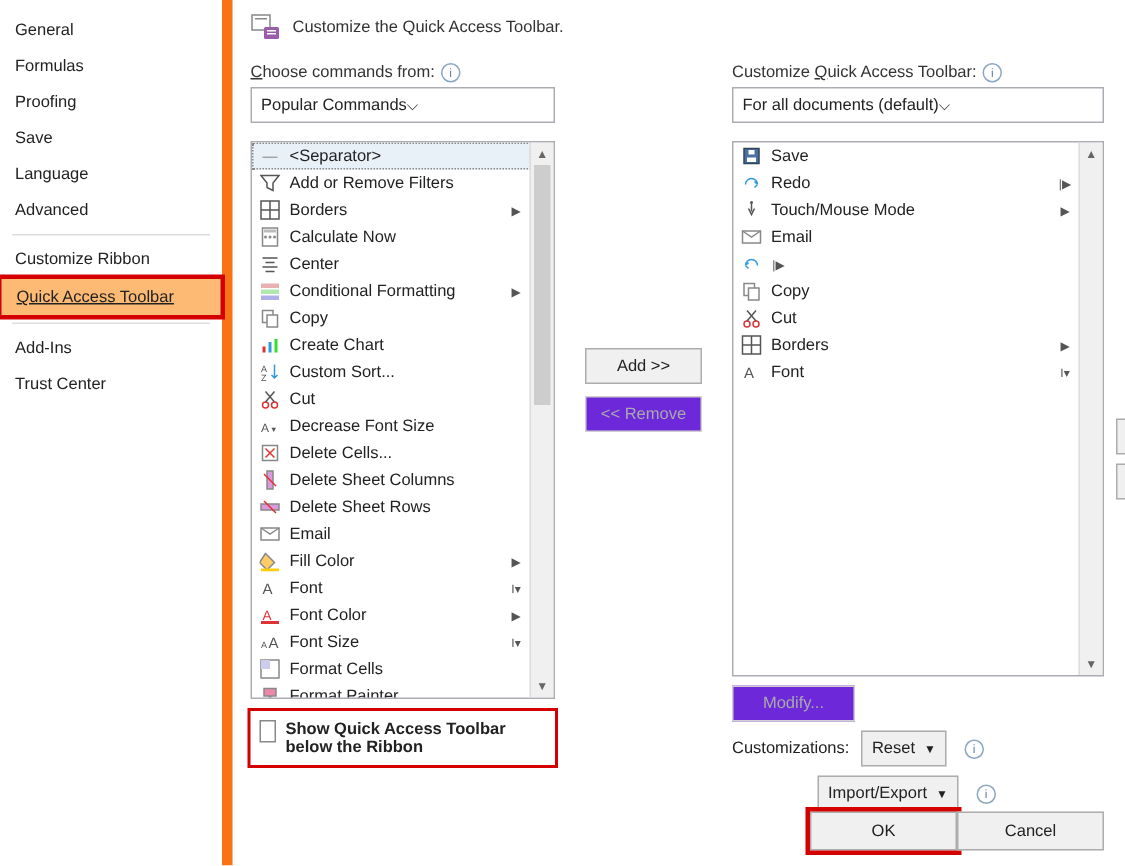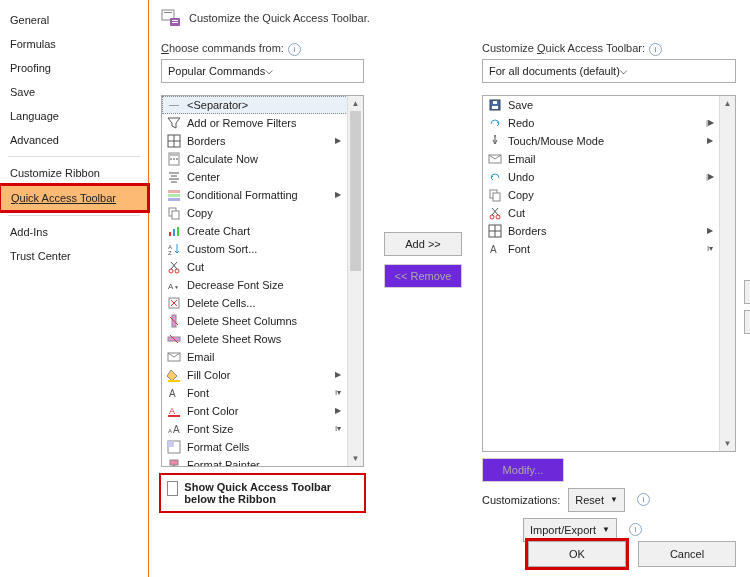--- a/index.html
+++ b/index.html
@@ -1,17 +1,17 @@
 <!DOCTYPE html>
 <html><head>
 <meta charset="utf-8">
 <style>
   html,body{margin:0;padding:0;font-family:"Segoe UI",Tahoma,sans-serif;font-size:11px;color:#222;background:#fff;}
   .window{width:750px;height:577px;display:flex;position:relative;box-sizing:border-box;}
-  .sidebar{width:148px;border-right:1px solid #f97316;padding:8px 0 0 0;}
+  .sidebar{width:148px;border-right:7px solid #f97316;padding:8px 0 0 0;}
   .sidebar-item{padding:4px 12px 4px 10px;cursor:default;line-height:16px;}
   .sidebar-item.selected{background:#fdba74;border:1px solid #ccc;text-decoration:underline;}
   .sidebar-item.selected.hl{outline:3px solid #d40000;outline-offset:-1px;}
   .main{flex:1;padding:8px 14px 8px 12px;position:relative;box-sizing:border-box;}
   .header{display:flex;align-items:center;gap:8px;margin-bottom:14px;}
   .header-icon{width:20px;height:20px;display:inline-block;}
   .sub-label{color:#333;margin-bottom:3px;}
   .sub-label .accel{text-decoration:underline;}
   .info-icon{display:inline-block;width:11px;height:11px;border:1px solid #8aa6c1;border-radius:50%;color:#5b7fa6;font-size:8px;line-height:11px;text-align:center;vertical-align:middle;margin-left:4px;}
   .combo{height:22px;border:1px solid #abadb3;display:flex;align-items:center;justify-content:flex-start;padding:0 2px 0 6px;background:#fff;}
@@ -27,21 +27,21 @@
   .scrollbar .thumb{position:absolute;left:2px;right:2px;background:#cdcdcd;}
   .scrollbar .arrow{position:absolute;left:0;right:0;height:15px;text-align:center;line-height:15px;font-size:8px;color:#666;}
   .list-row{display:flex;align-items:center;height:16px;padding:0 4px;gap:6px;border:1px solid transparent;}
   .list-row.selected{background:#e8f0f8;border:1px dotted #888;}
   .list-row .ic{width:14px;height:14px;display:flex;align-items:center;justify-content:center;font-size:10px;color:#555;}
   .list-row .txt{flex:1;white-space:nowrap;overflow:hidden;}
   .list-row .sub{font-size:8px;color:#555;width:10px;text-align:center;}
   .btn{height:22px;border:1px solid #adadad;background:#f0f0f0;display:flex;align-items:center;justify-content:center;padding:0 8px;min-width:60px;}
   .btn.disabled{color:#aaa;border-color:#d0d0d0;background:#6d28d9;text-align:center;}
   .btn.small{min-width:22px;padding:0;}
-  .footer{position:absolute;bottom:10px;right:14px;display:flex;gap:12px;margin-left:32px;}
+  .footer{position:absolute;bottom:10px;right:14px;display:flex;margin-left:32px;}
   .footer .btn{width:80px;height:24px;}
   .hl-red{outline:3px solid #d40000;outline-offset:0;}
   .hl-red-th{outline:2px solid #d40000;outline-offset:0;}
   .check{display:inline-block;width:13px;height:13px;border:1px solid #888;background:#fff;margin-right:6px;vertical-align:middle;}
   svg{display:block;}
   .kv{display:flex;align-items:center;gap:8px;margin-top:6px;}
   .reorder{position:absolute;right:-32px;top:185px;display:flex;flex-direction:column;gap:6px;}
   .dropbtn{border:1px solid #adadad;background:#f0f0f0;height:22px;display:flex;align-items:center;padding:0 6px;gap:6px;}
   .dropbtn .tri{font-size:8px;}
 </style>
@@ -358,21 +358,20 @@
                     </svg>
                   </span>
                   <span class="txt">Email</span>
                 </div>
                 <div class="list-row">
                   <span class="ic">
                     <svg width="14" height="14" viewBox="0 0 14 14">
                       <path d="M11 8a4 4 0 0 0-8 0m0 0l2-2m-2 2l2 2" fill="none" stroke="#39d"></path>
                     </svg>
                   </span>
-                  <span class="txt">Undo</span>
                   <span class="sub">|▶</span>
                 </div>
                 <div class="list-row">
                   <span class="ic">
                     <svg width="14" height="14" viewBox="0 0 14 14">
                       <rect x="2" y="2" width="7" height="8" fill="#fff" stroke="#888"></rect>
                       <rect x="5" y="5" width="7" height="8" fill="#fff" stroke="#888"></rect>
                     </svg>
                   </span>
                   <span class="txt">Copy</span>
@@ -424,21 +423,21 @@
             <span>Modify...</span>
           </div>
         <div class="kv">
           <span>Customizations:</span>
           <div class="dropbtn">
               <span>R<span class="accel">e</span>set</span>
               <span class="tri">▼</span>
             </div>
           <span class="info-icon">i</span>
         </div>
-        <div class="kv" style="margin-left:41px;">
+        <div class="kv" style="margin-left:57px;">
           <div class="dropbtn">
               <span>Import/Ex<span class="accel">p</span>ort</span>
               <span class="tri">▼</span>
             </div>
           <span class="info-icon">i</span>
         </div>
       </div>
     </div>
 
     <div class="footer">

